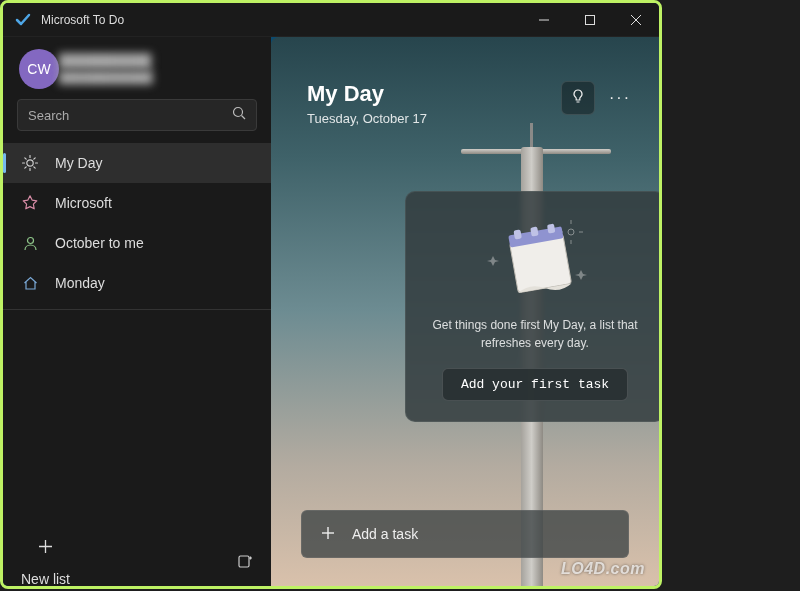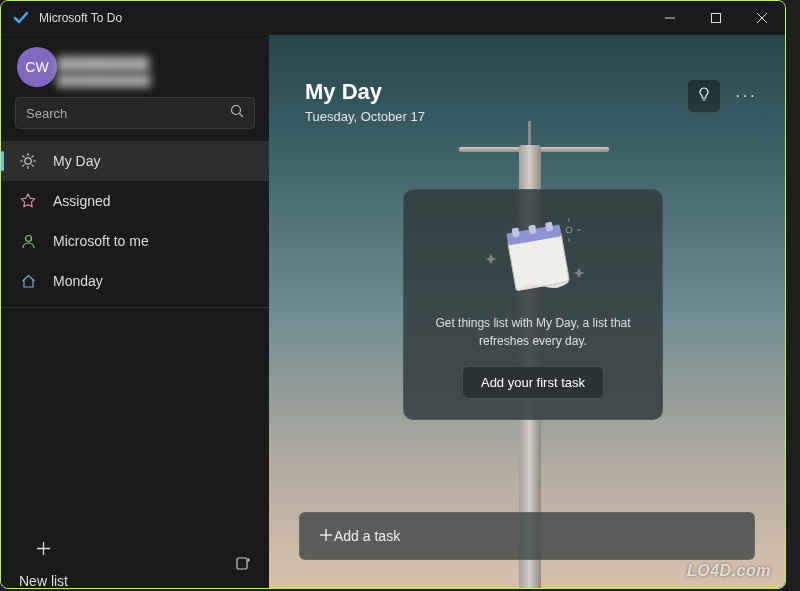--- a/index.html
+++ b/index.html
@@ -10,23 +10,23 @@
       -webkit-font-smoothing: antialiased;
     }
     body {
       width: 800px;
       height: 591px;
       background: #1e1e1e;
       overflow: hidden;
       position: relative;
     }
     .window {
-      width: 786px;
+      width: 662px;
       height: 589px;
-      border: 1px solid #bef264;
+      border: 3px solid #bef264;
       border-radius: 8px;
       overflow: hidden;
       background: #0c4a6e;
       display: flex;
       flex-direction: column;
     }
     
     .titlebar {
       height: 34px;
       display: flex;
@@ -71,21 +71,21 @@
     
     .sidebar {
       width: 268px;
       background: #1a1a1a;
       display: flex;
       flex-direction: column;
       color: #eee;
     }
     .user-row {
       display: flex;
-      align-items: flex-end;
+      align-items: center;
       padding: 12px 16px 10px 16px;
     }
     .avatar {
       width: 40px;
       height: 40px;
       border-radius: 50%;
       background: #8368c1;
       display: flex;
       align-items: center;
       justify-content: center;
@@ -293,33 +293,35 @@
       padding: 0 4px;
     }
     .focus-card .cta {
       display: inline-block;
       background: rgba(40,48,50,0.9);
       border: 1px solid rgba(255,255,255,0.15);
       color: #fff;
       padding: 8px 18px;
       border-radius: 6px;
       font-size: 13px;
+      font-family: Liberation Mono, monospace;
     }
     
     .add-task {
       position: absolute;
       left: 30px;
       right: 30px;
       bottom: 28px;
       height: 48px;
       background: rgba(60,66,68,0.78);
       border: 1px solid rgba(255,255,255,0.08);
       border-radius: 6px;
       display: flex;
       align-items: center;
+      gap: 16px;
       padding: 0 18px;
       color: #eee;
       font-size: 14px;
     }
     
     .watermark {
       position: absolute;
       right: 14px;
       bottom: 8px;
       color: rgba(255,255,255,0.7);
@@ -404,30 +406,30 @@
             </svg>
           </span>
           <span>My Day</span>
         </div>
         <div class="nav-item">
           <span class="nav-icon">
             <svg width="18" height="18" viewBox="0 0 18 18">
                 <path d="M9 1.8l2.1 4.3 4.7.7-3.4 3.3.8 4.7L9 12.6l-4.2 2.2.8-4.7L2.2 6.8l4.7-.7z" stroke="#d48aa4" fill="none" stroke-width="1.2" stroke-linejoin="round"></path>
               </svg>
           </span>
-          <span>Assigned</span>
+          <span>Microsoft</span>
         </div>
         <div class="nav-item">
           <span class="nav-icon">
             <svg width="17" height="17" viewBox="0 0 17 17" stroke="#8fc68a" fill="none" stroke-width="1.2">
                 <circle cx="8.5" cy="5.5" r="3"></circle>
                 <path d="M3 15c0-3 2.5-5 5.5-5s5.5 2 5.5 5"></path>
               </svg>
           </span>
-          <span>Microsoft to me</span>
+          <span>October to me</span>
         </div>
         <div class="nav-item">
           <span class="nav-icon">
             <svg width="17" height="17" viewBox="0 0 17 17" stroke="#7aa8d6" fill="none" stroke-width="1.2">
                 <path d="M2.5 8 L8.5 2.5 L14.5 8 M4 7v7h9V7"></path>
               </svg>
           </span>
           <span>Monday</span>
         </div>
         <div class="nav-divider"></div>
@@ -496,21 +498,21 @@
             <g transform="translate(38,14) rotate(-10 30 30)">
               <rect x="0" y="8" width="54" height="50" rx="3" fill="#f0eeea" stroke="#c0bcb4"></rect>
               <rect x="0" y="0" width="54" height="12" rx="2" fill="#8f93d0"></rect>
               <rect x="6" y="-4" width="7" height="9" rx="2" fill="#bfc2e6"></rect>
               <rect x="23" y="-4" width="7" height="9" rx="2" fill="#bfc2e6"></rect>
               <rect x="40" y="-4" width="7" height="9" rx="2" fill="#bfc2e6"></rect>
               <path d="M0 58 Q 13 50 27 58 T 54 58" fill="#e4e1da"></path>
             </g>
           </svg>
         </div>
-        <p>Get things list with My Day, a list that refreshes every day.</p>
+        <p>Get things done first My Day, a list that refreshes every day.</p>
         <div class="cta">Add your first task</div>
       </div>
 
       <div class="add-task">
         <span>
           <svg width="16" height="16" viewBox="0 0 16 16" stroke="#eee" stroke-width="1.4">
               <line x1="8" y1="2" x2="8" y2="14"></line>
               <line x1="2" y1="8" x2="14" y2="8"></line>
             </svg>
         </span>

